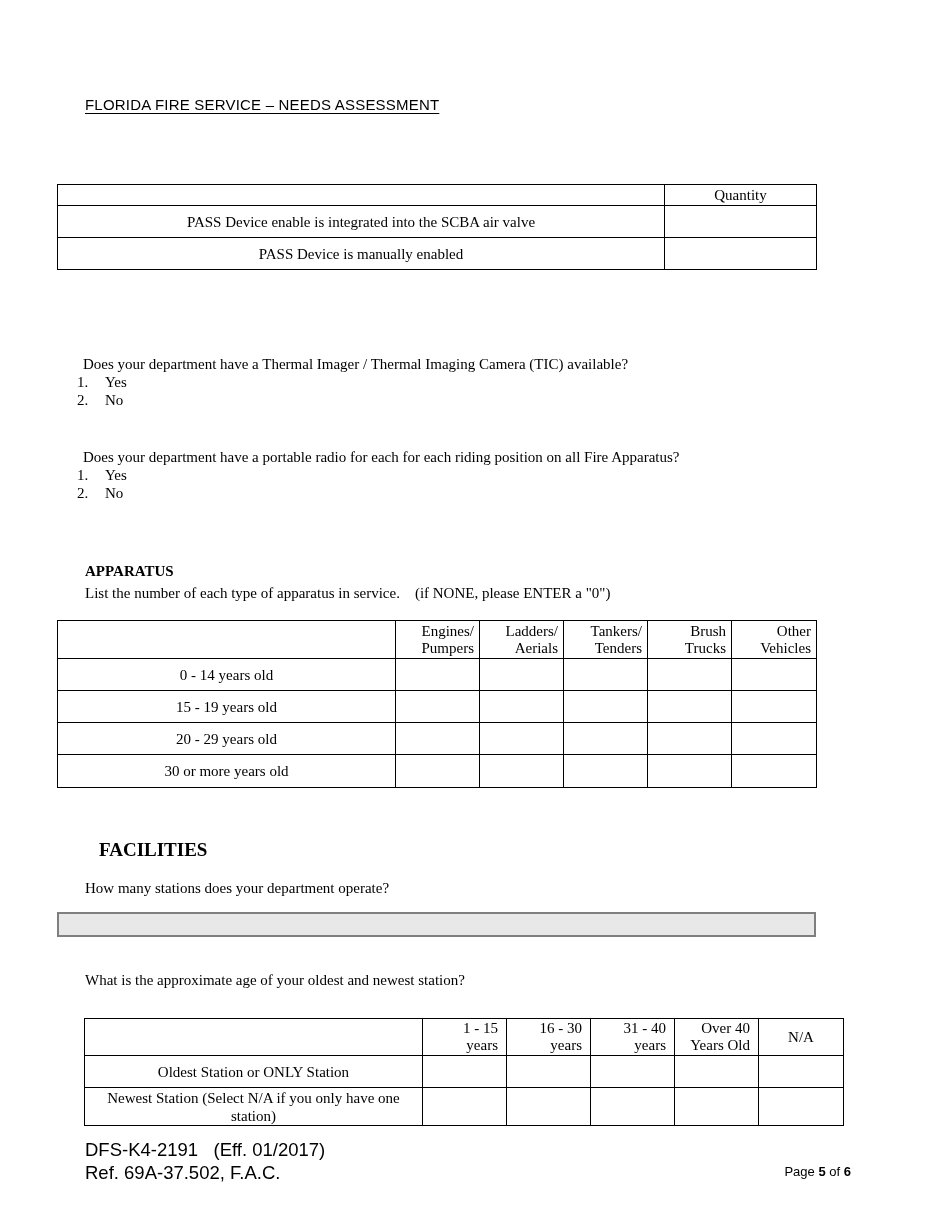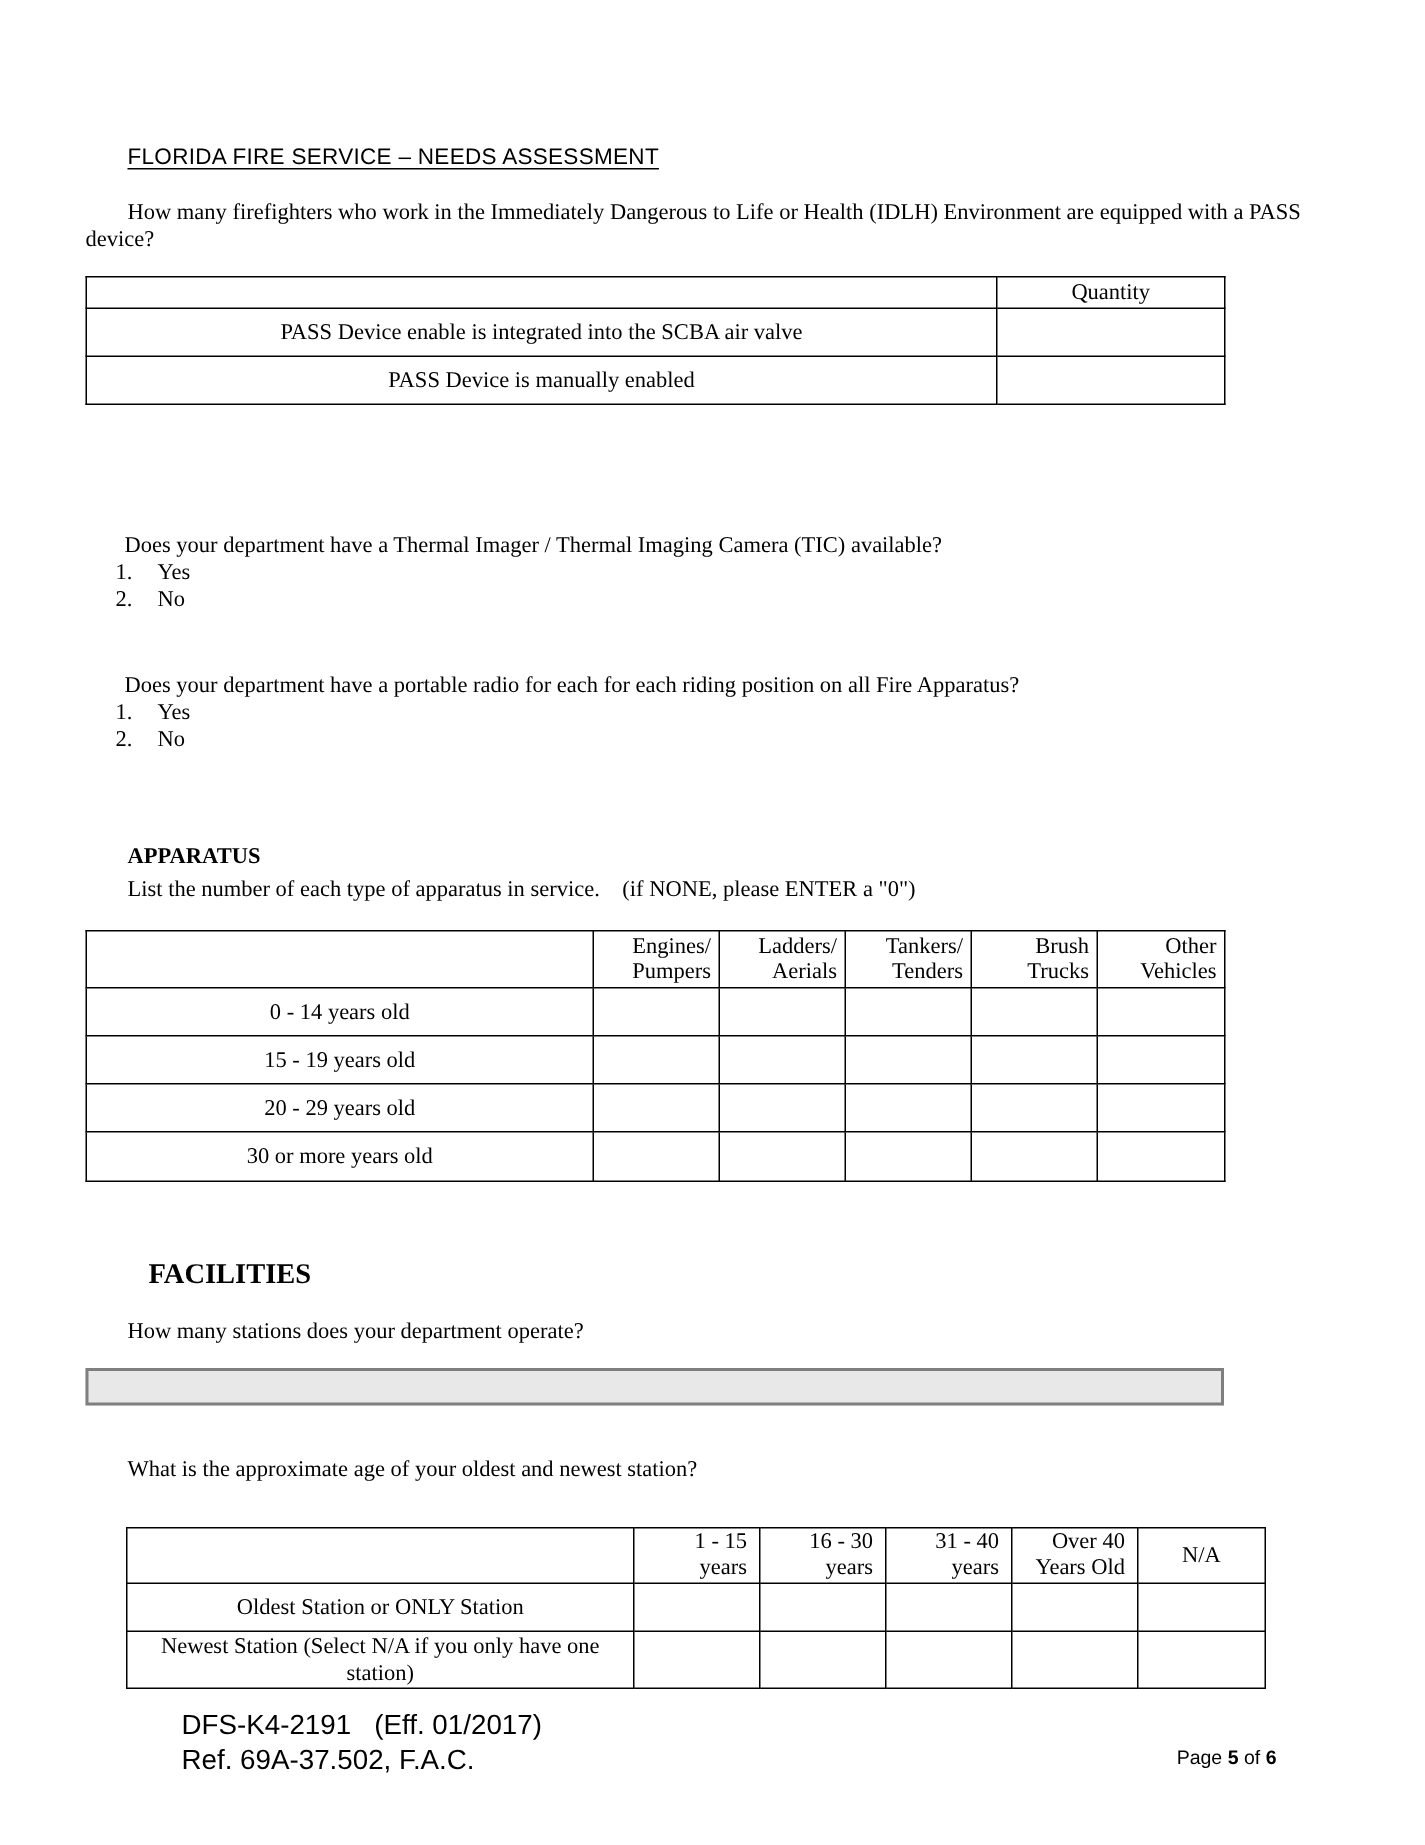--- a/index.html
+++ b/index.html
@@ -58,37 +58,36 @@
   .sta-tbl { left: 57px; top: 1018px; width: 759px; margin-left: 27px; }
   .sta-tbl th { padding-right: 8px; }
   .sta-tbl th.na-col { text-align: center; padding-right: 0; }
   .sta-tbl .hdr-row { height: 37px; }
   .sta-tbl .data-row { height: 32px; }
   .sta-tbl .data-row-last { height: 38px; }
 
   .footer-left {
     left: 85px; top: 1139px;
     font-family: "Liberation Sans", sans-serif;
-    font-size: 18.5px; line-height: 22.5px; margin-left: 36px;
+    font-size: 18.5px; line-height: 22.5px;
   }
   .page-num {
     right: 99px; top: 1164px;
     font-family: "Liberation Sans", sans-serif;
     font-size: 13px;
   }
   .page-num b { font-weight: 700; }
 </style>
 </head>
 <body>
 
 <div class="page">
 
   <h1 class="abs doc-title">FLORIDA FIRE SERVICE – NEEDS ASSESSMENT</h1>
 
-  <p class="abs para q-pass">How many firefighters who work in the Immediately Dangerous to Life or Health (IDLH) Environment are equipped with a PASS device?</p>
 
   <table class="tbl pass-tbl">
     <colgroup>
         <col style="width:607px">
         <col style="width:152px">
       </colgroup>
     <tbody>
         <tr class="hdr-row">
       <td class="lbl"></td>
       <th class="qty-h">Quantity</th>

